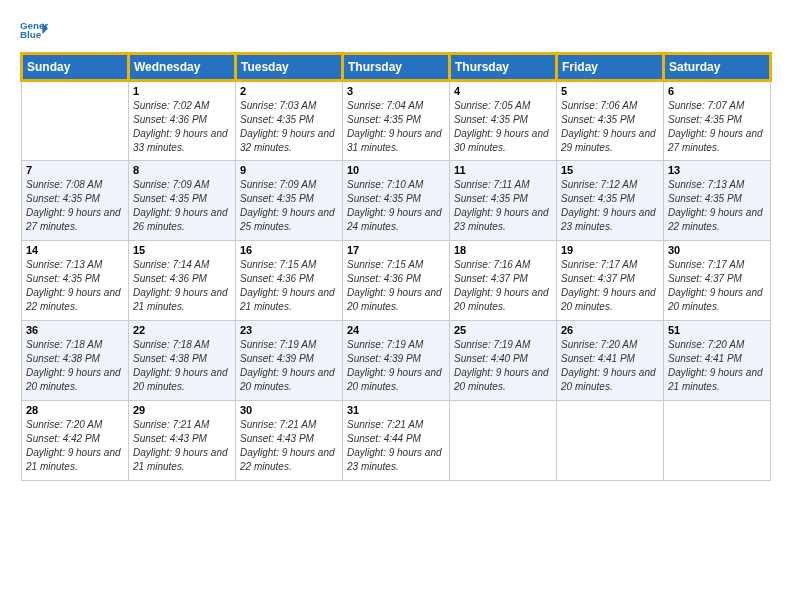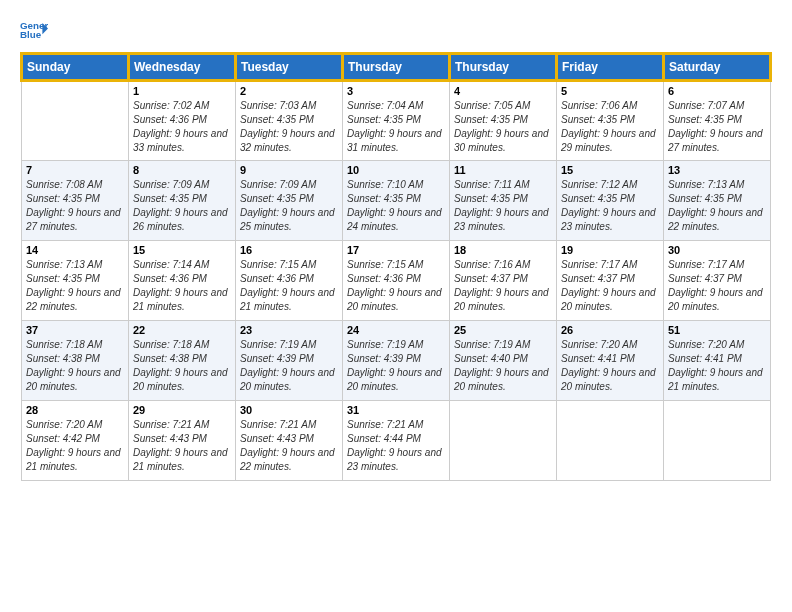--- a/index.html
+++ b/index.html
@@ -202,21 +202,21 @@
             <div class="cell-day">19</div>
             <div class="cell-info">Sunrise: 7:17 AM<br>Sunset: 4:37 PM<br>Daylight: 9 hours and 20 minutes.</div>
           </td>
           <td>
             <div class="cell-day">30</div>
             <div class="cell-info">Sunrise: 7:17 AM<br>Sunset: 4:37 PM<br>Daylight: 9 hours and 20 minutes.</div>
           </td>
         </tr>
         <tr>
           <td>
-            <div class="cell-day">37</div>
+            <div class="cell-day">36</div>
             <div class="cell-info">Sunrise: 7:18 AM<br>Sunset: 4:38 PM<br>Daylight: 9 hours and 20 minutes.</div>
           </td>
           <td>
             <div class="cell-day">22</div>
             <div class="cell-info">Sunrise: 7:18 AM<br>Sunset: 4:38 PM<br>Daylight: 9 hours and 20 minutes.</div>
           </td>
           <td>
             <div class="cell-day">23</div>
             <div class="cell-info">Sunrise: 7:19 AM<br>Sunset: 4:39 PM<br>Daylight: 9 hours and 20 minutes.</div>
           </td>

